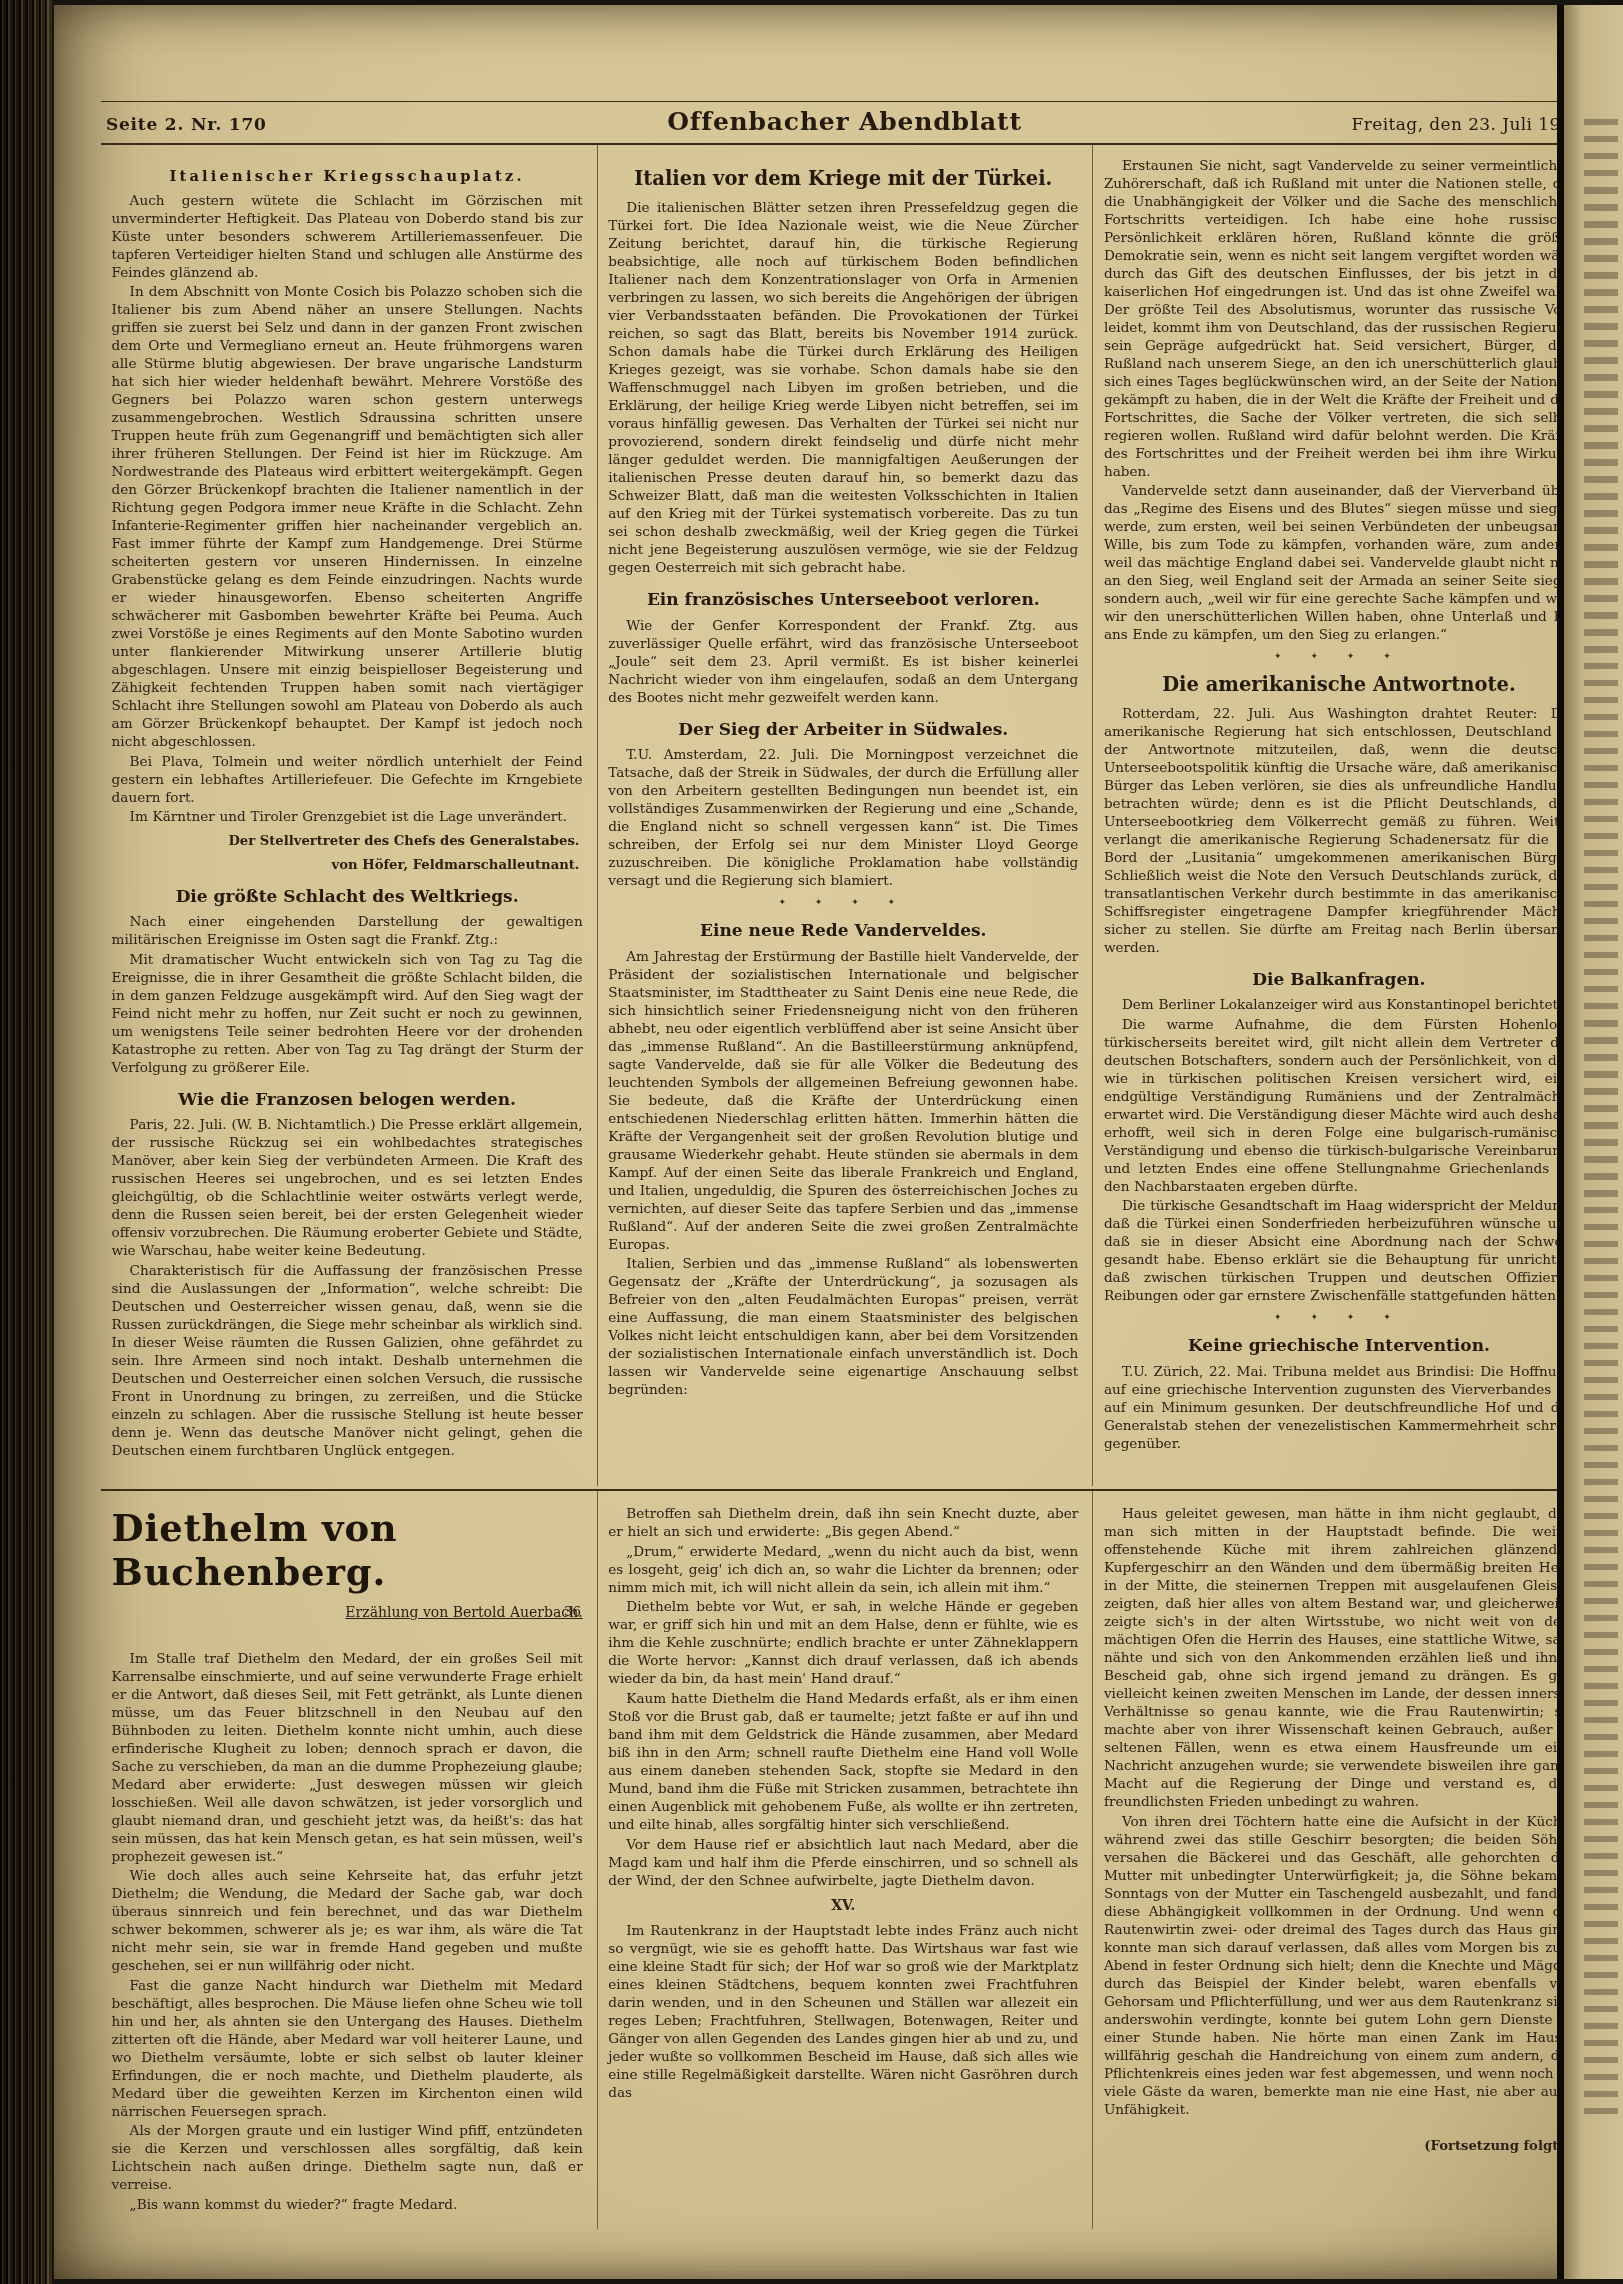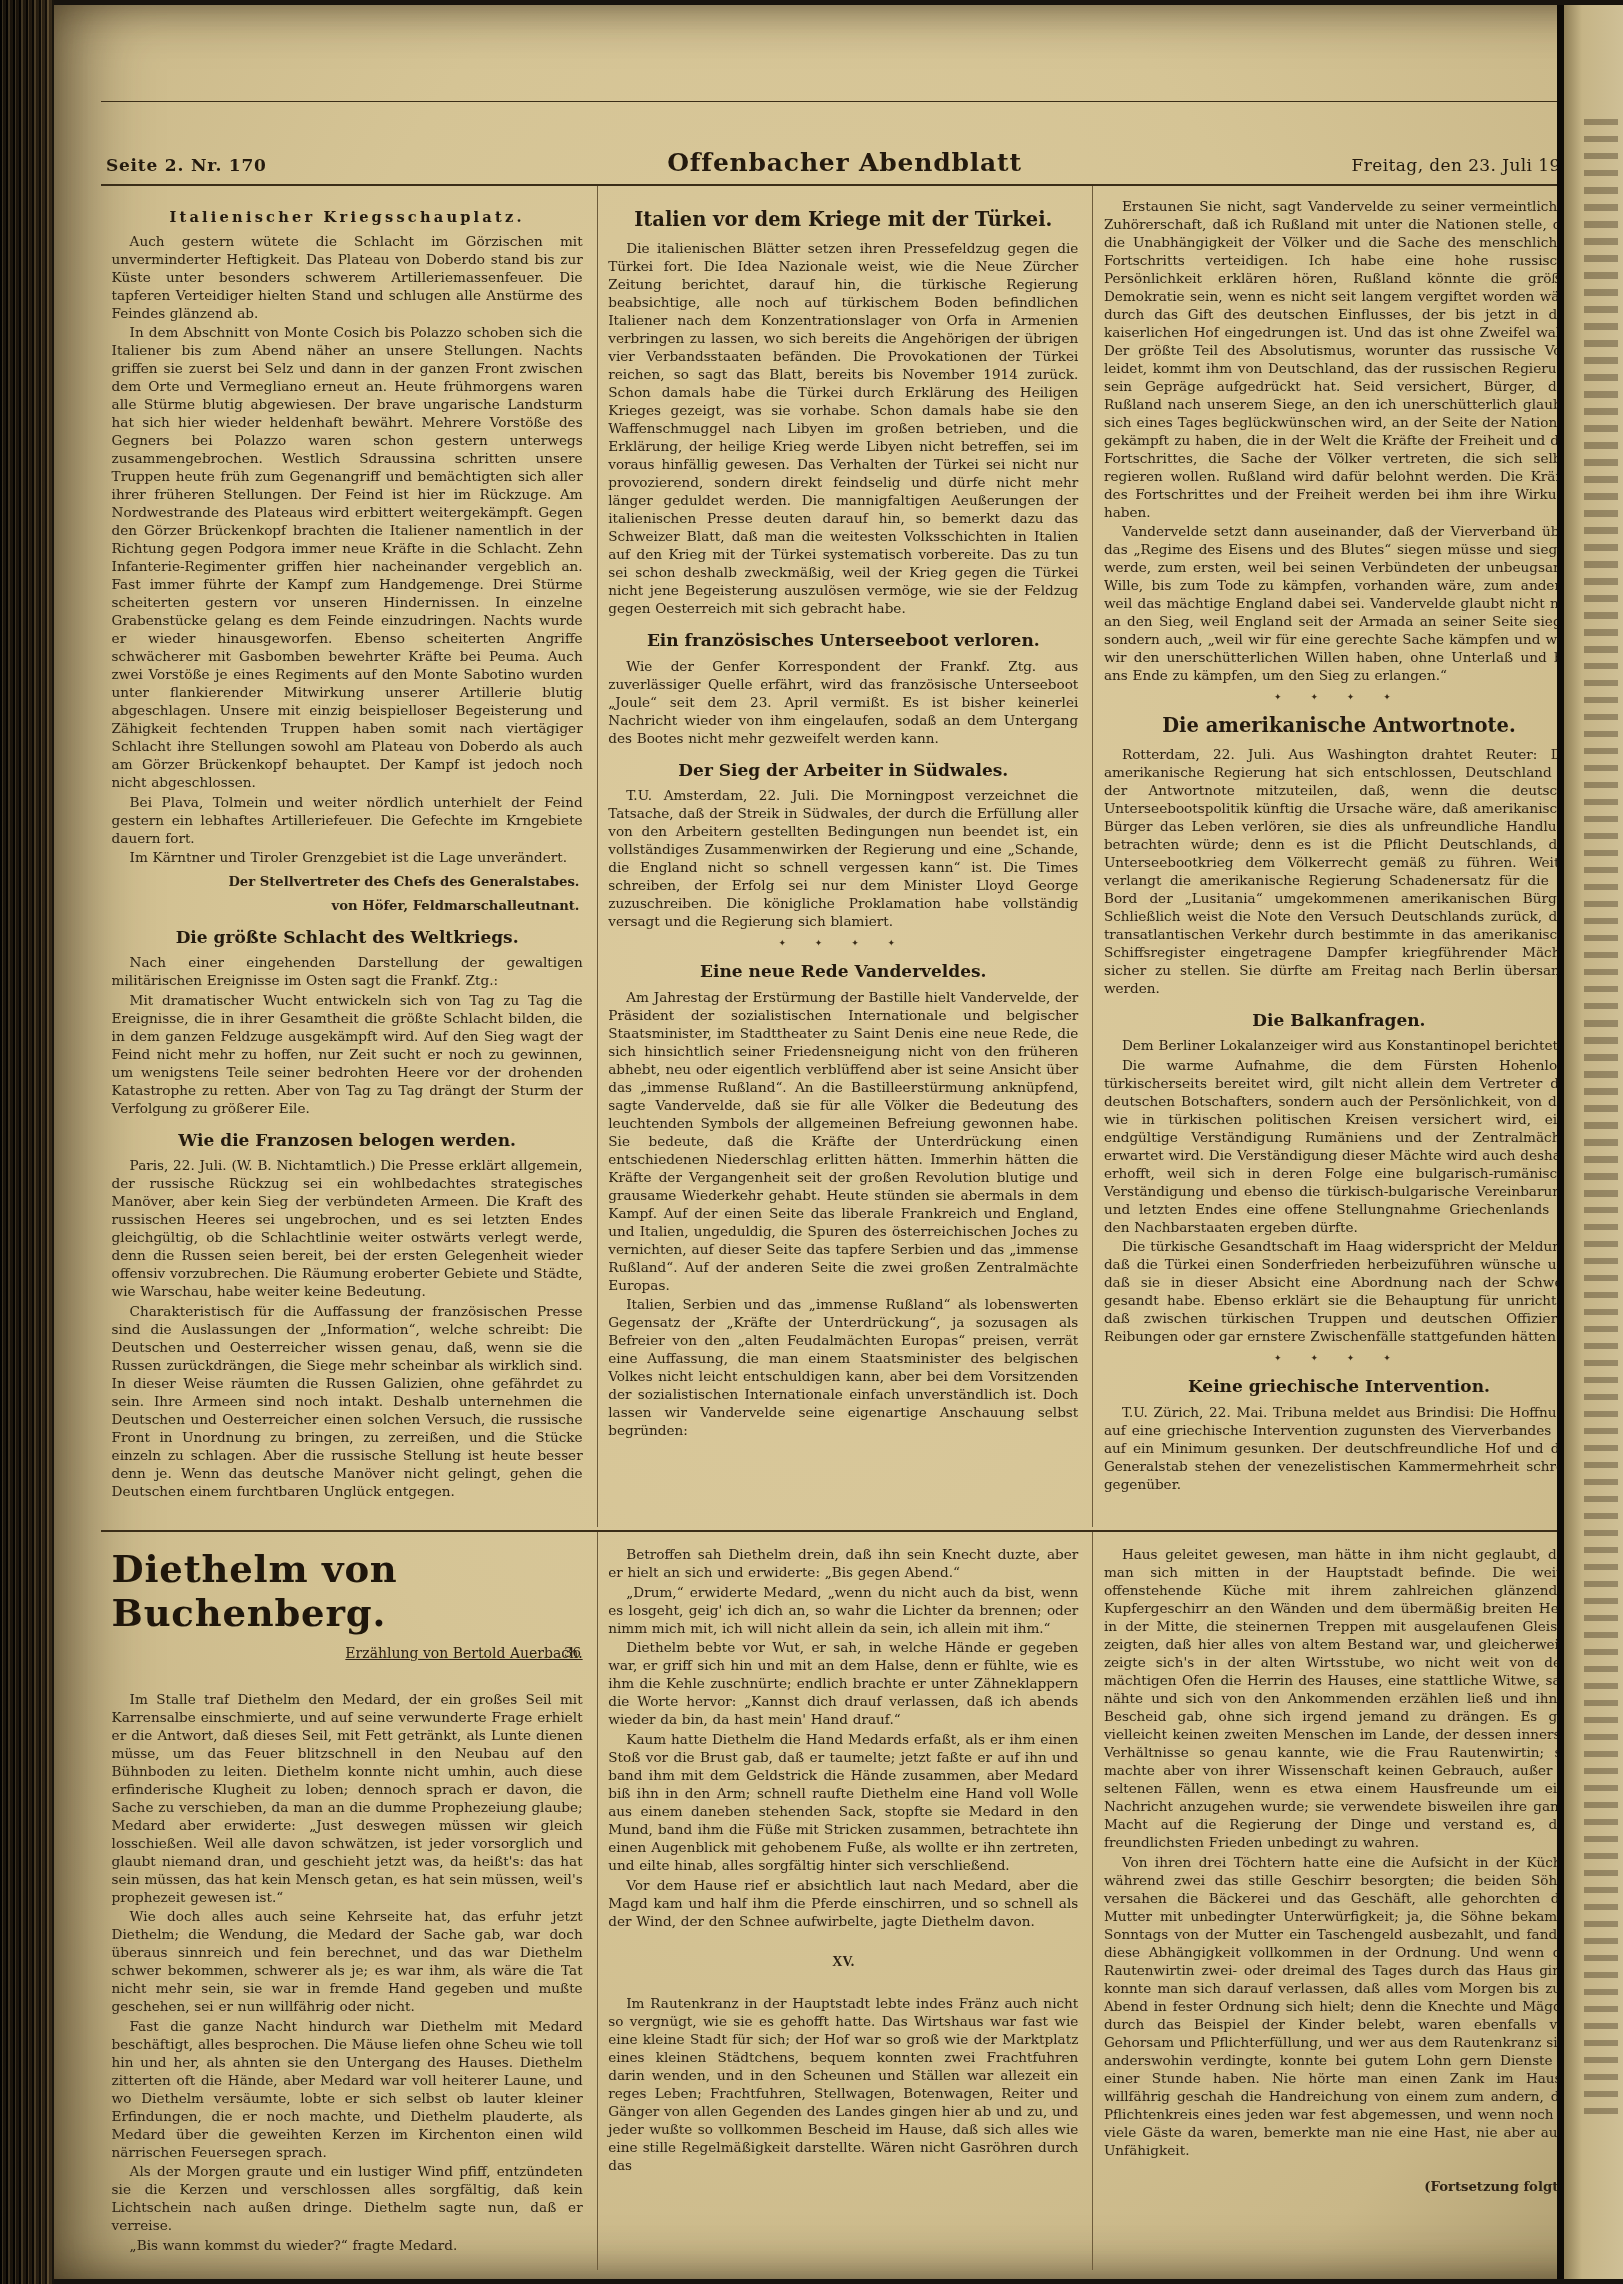--- a/index.html
+++ b/index.html
@@ -30,21 +30,21 @@
   .inner { padding:0 37px 0 47px; }
   
   .masthead {
     display:flex; align-items:baseline;
     margin-top:96px; padding:4.9px 4.9px 7.3px;
     border-top:1.6px solid #3a2d18;
     border-bottom:2.4px solid #3a2d18;
     color:#241a0e;
   }
   .mh-left  { flex:1; font-size:17px; font-weight:bold; letter-spacing:0.8px; }
-  .mh-center{ flex:1.4; text-align:center; font-size:25px; font-weight:bold; letter-spacing:0.8px;margin-top:41px; }
+  .mh-center{ flex:1.4; text-align:center; font-size:25px; font-weight:bold; letter-spacing:0.8px; }
   .mh-right { flex:1; text-align:right; font-size:17px; font-weight:normal; letter-spacing:0.4px; }
   
   .news { display:flex; height:1341px; overflow:hidden; }
   .ncol { width:33.333%; padding:10.6px 14px 0 10.6px; overflow:hidden; }
   .ncol + .ncol { border-left:0.8px solid #6d5b3b; }
   .para {
     font-size:13.6px; line-height:1.325; text-align:justify;
     text-indent:18px; margin:0 0 1.6px; color:#2c2113;
     word-spacing:0.4px;
   }
@@ -55,21 +55,21 @@
   .hl.lg { font-size:19.5px; margin:11.4px 0 8px; }
   .orn { text-align:center; letter-spacing:13px; font-size:9px; color:#3a2c18; margin:8px 0 3.2px; }
   .sign { text-align:right; font-weight:bold; font-size:13.2px; margin:6.5px 3.2px 1.6px 0; line-height:1.3; }
   
   .feu { display:flex; height:740px; overflow:hidden; border-top:2.4px solid #3a2d18; margin-top:3.2px; }
   .fcol { width:33.333%; padding:13px 14px 0 10.6px; overflow:hidden; }
   .fcol + .fcol { border-left:0.8px solid #6d5b3b; }
   .feu-title { font-size:37px; font-weight:bold; color:#1f160b; letter-spacing:0.8px; margin:1.6px 0 9.7px; }
   .feu-sub { position:relative; text-align:right; font-size:14px; margin-bottom:29px; color:#2c2113;text-decoration:underline; }
   .feu-no { position:absolute; right:1.6px; top:0.8px; font-size:13.4px; }
-  .chapter { text-align:center; font-weight:bold; font-size:14px; margin:24px 0;font-family:Liberation Serif, serif; }
+  .chapter { text-align:center; font-weight:bold; font-size:14px; margin:8px 0; }
   .feu-footer { text-align:right; font-size:13.2px; margin-top:20px; padding-right:4.9px;font-weight:bold; }
   
   .edge-page {
     position:absolute; left:1557px; top:4.9px; width:67px; height:2274px;
     background: linear-gradient(90deg,#8e7e56 0,#c5b486 30%,#cfc097 100%);
     border-left:7.3px solid #0e0b07;
   }
   .edge-text {
     margin:114px 6.5px 0 19.5px; height:1997px;
     background: repeating-linear-gradient(to bottom, rgba(52,39,20,.42) 0 6.5px, transparent 6.5px 17px);

